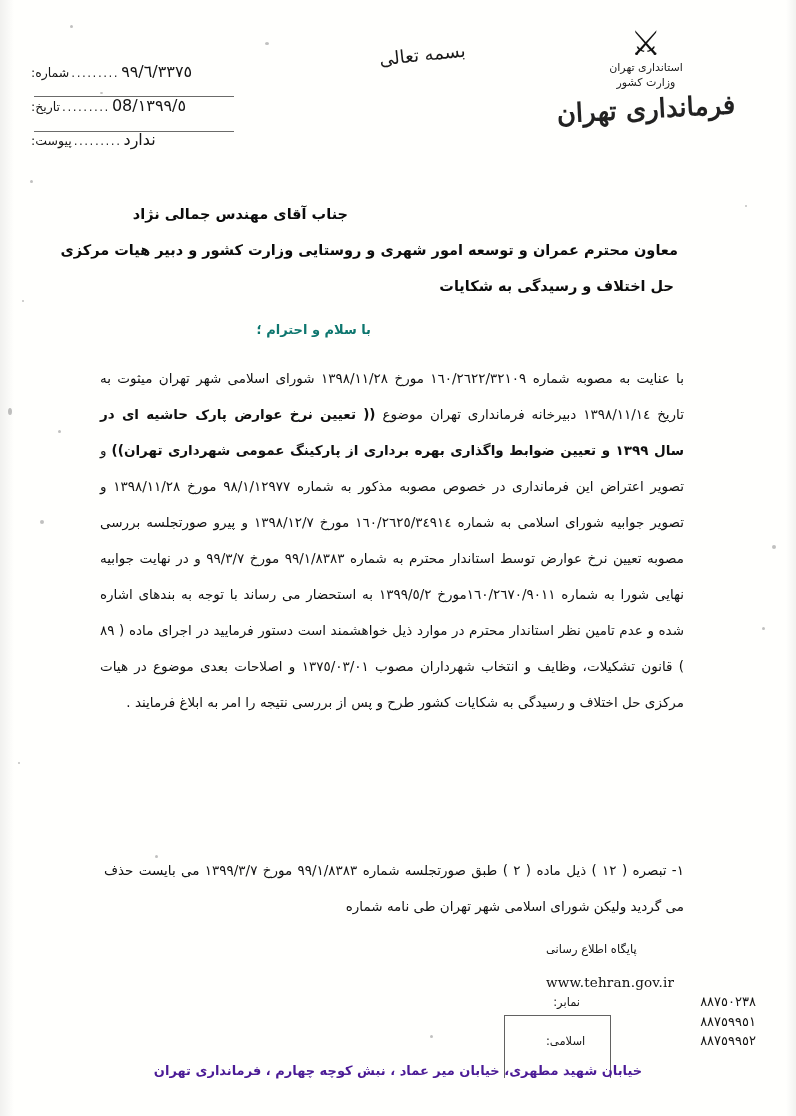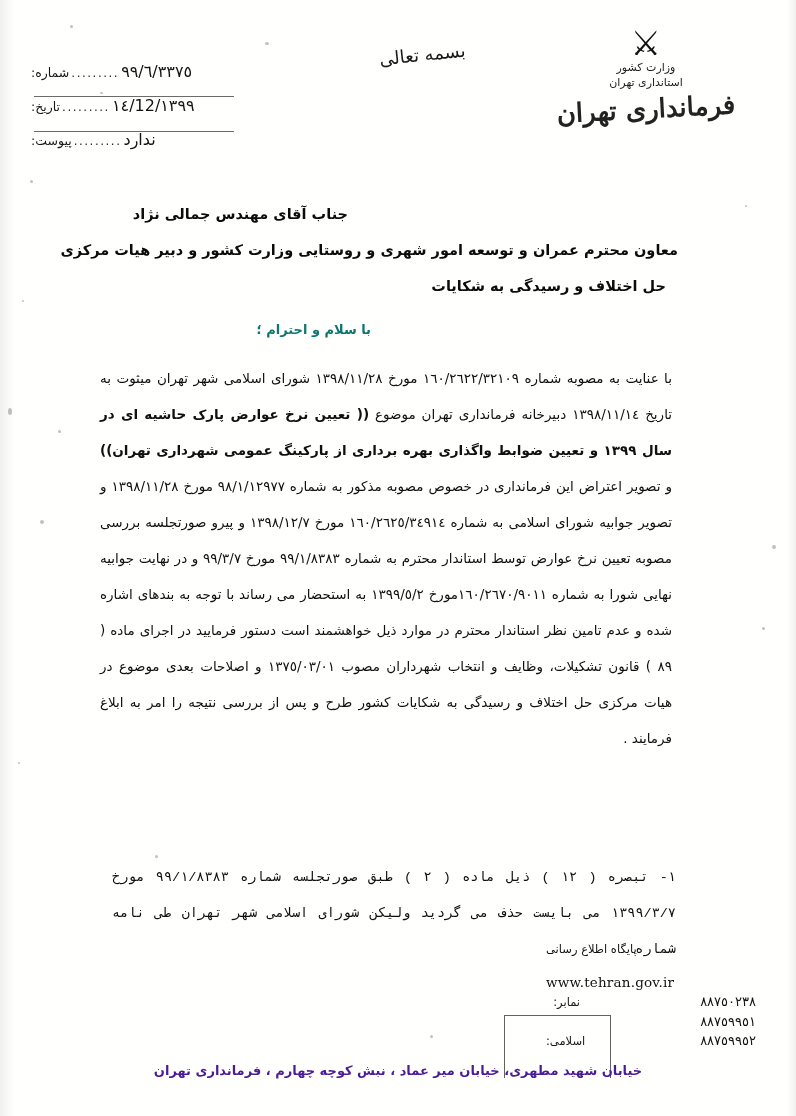--- a/index.html
+++ b/index.html
@@ -125,21 +125,21 @@
     left: 120px;
     text-align: right;
     color: #0e0e0e;
     font-weight: bold;
     font-size: 14.5px;
     line-height: 36px;
   }
   .addressee div { white-space: nowrap; }
   .addressee .l1 { margin-right: 330px; }
   .addressee .l2 { margin-right: 0px; }
-  .addressee .l3 { margin-right: 12px; }
+  .addressee .l3 { margin-right: 4px; }
 
   .salutation {
     position: absolute;
     top: 322px;
     right: 425px;
     font-size: 13px;
     font-weight: bold;
     color: #0f766e;
   }
 
@@ -147,35 +147,35 @@
   .body {
     position: absolute;
     top: 360px;
     right: 108px;
     left: 100px;
     color: #121212;
     font-size: 13.5px;
     line-height: 36px;
     text-align: justify;
   }
-  .body p { margin: 0 16px 6px 0; }
+  .body p { margin: 0 4px 6px 0; }
   .b-strong { font-weight: bold; }
   .sp { letter-spacing: 1.2px; }
 
   .clause {
     position: absolute;
     top: 848px;
     right: 108px;
     left: 100px;
     color: #121212;
     font-size: 13.5px;
     line-height: 36px;
     text-align: justify;
   }
-  .clause p { margin: 12px; font-family: Liberation Mono, monospace; }
+  .clause p { margin: 4px; }
 
   
   .footer-contact {
     position: absolute;
     top: 940px;
     right: 40px;
     width: 210px;
     text-align: left;
     color: #141414;
     font-size: 12.5px;
@@ -252,37 +252,37 @@
 <body>
 
 <div class="page">
   <div class="page-inner">
 
     <div class="edge"></div>
     <div class="edge-r"></div>
 
     <div class="letterhead">
       <div class="emblem">⚔</div>
+      <div class="lh-line">استانداری تهران</div>
       <div class="lh-line">وزارت کشور</div>
-      <div class="lh-line">استانداری تهران</div>
       <div class="lh-big">فرمانداری تهران</div>
     </div>
 
     <div class="besmellah">بسمه تعالی</div>
 
     <div class="meta">
       <div class="meta-row">
         <span class="meta-label">شماره:</span>
         <span class="meta-dots">.........</span>
         <span class="meta-val">٩٩/٦/٣٣٧٥</span>
       </div>
       <div class="meta-row">
         <span class="meta-label">تاریخ:</span>
         <span class="meta-dots">.........</span>
-        <span class="meta-val">١٣٩٩/12/١٤</span>
+        <span class="meta-val">١٣٩٩/٥/08</span>
       </div>
       <div class="meta-row">
         <span class="meta-label">پیوست:</span>
         <span class="meta-dots">.........</span>
         <span class="meta-val">ندارد</span>
       </div>
     </div>
     <div class="meta-sep s1"></div>
     <div class="meta-sep s2"></div>
 

